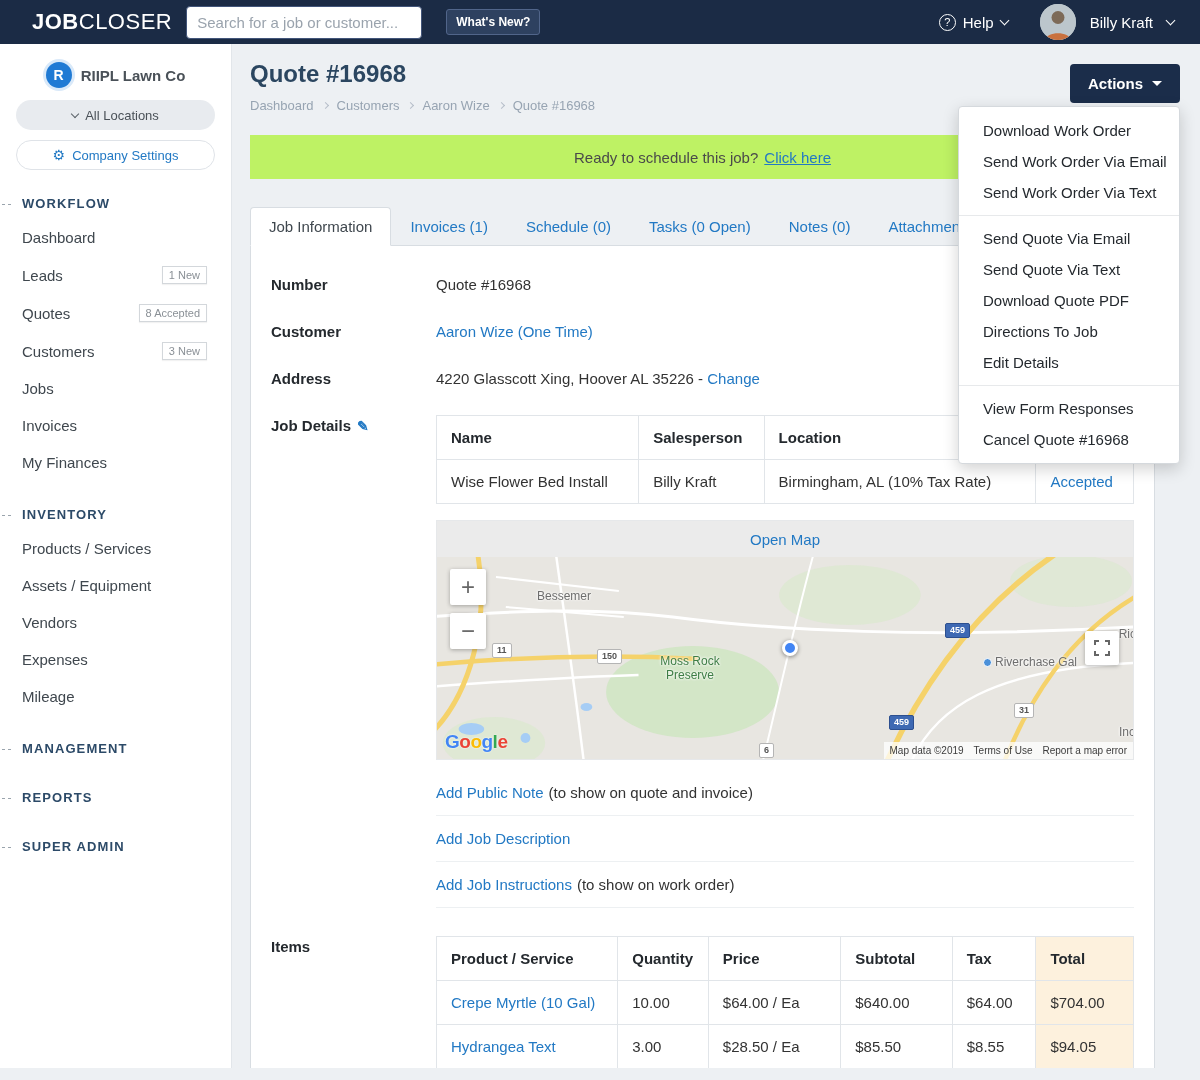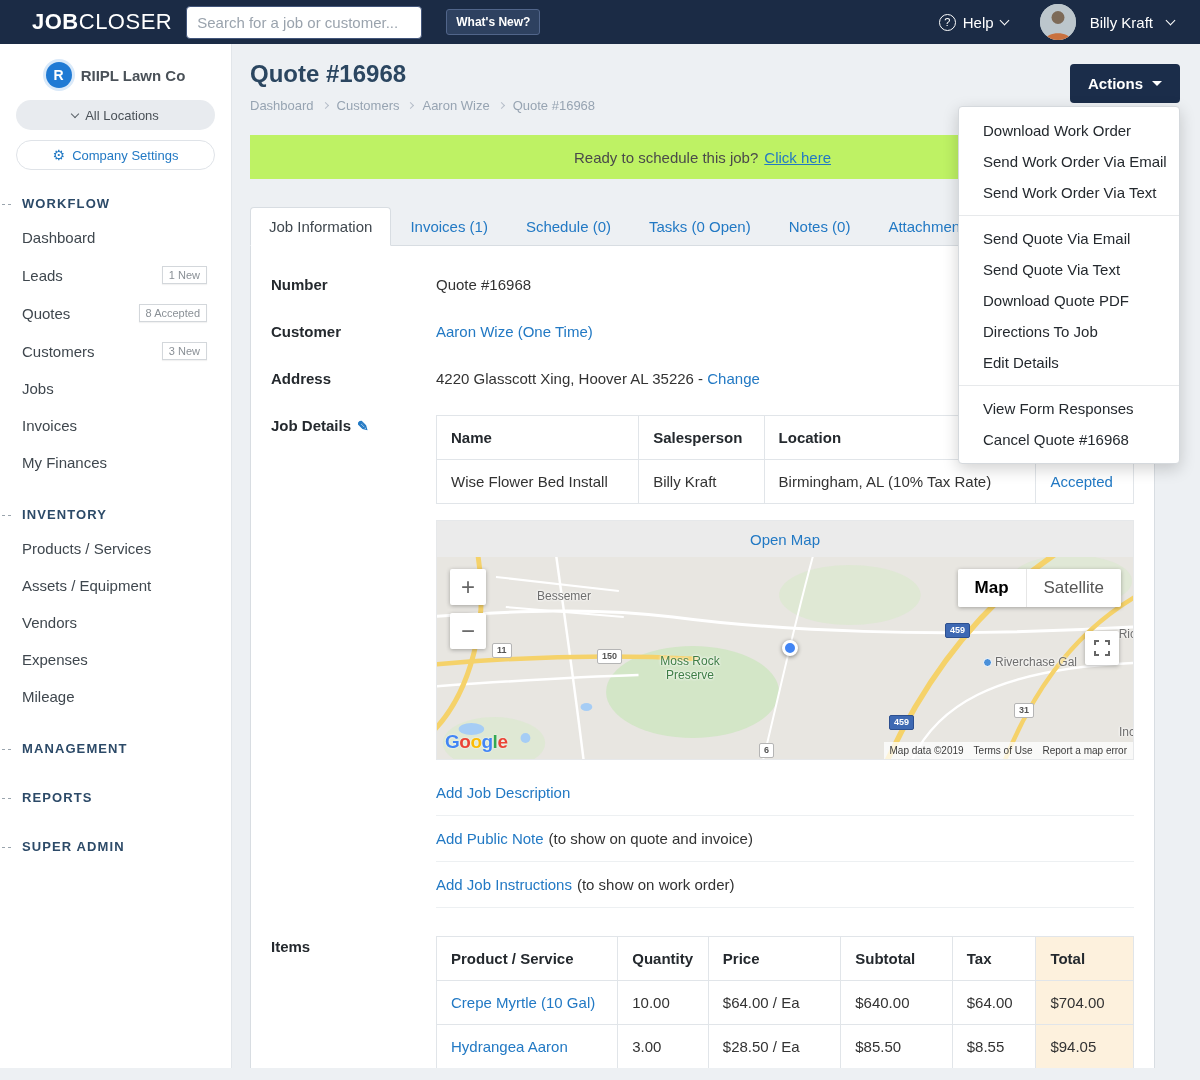--- a/index.html
+++ b/index.html
@@ -324,24 +324,20 @@
                   <path d="M330,210 C345,150 365,60 385,-10" stroke="#ffffff" stroke-width="2" fill="none"></path>
                   <path d="M40,-10 C55,60 35,140 -10,180" stroke="#f5d26a" stroke-width="5" fill="none"></path>
                   <path d="M-10,108 C80,100 170,97 265,102" stroke="#f5d26a" stroke-width="4.5" fill="none"></path>
                   <path d="M640,-10 C560,40 500,112 455,210" stroke="#f5d26a" stroke-width="5.5" fill="none"></path>
                   <path d="M710,40 C642,80 602,142 575,210" stroke="#f5d26a" stroke-width="4.5" fill="none"></path>
                 </svg>
 
                 <div class="zoom-btn zoom-in"></div>
                 <div class="zoom-btn zoom-out"></div>
 
-                <div class="map-type">
-                  <div class="map-type-btn active">Map</div>
-                  <div class="map-type-btn inactive">Satellite</div>
-                </div>
 
                 <div class="fullscreen-btn">
                   <svg width="16" height="16" viewBox="0 0 16 16">
                       <path d="M1 5V1h4 M11 1h4v4 M15 11v4h-4 M5 15H1v-4" stroke="#666" stroke-width="2" fill="none"></path>
                     </svg>
                 </div>
 
                 <div class="marker-dot"></div>
 
                 <span class="shield shield-white" style="left:55px; top:86px;">11</span>
@@ -362,24 +358,24 @@
                 <div class="map-attr">
                   <span>Map data ©2019</span>
                   <span>Terms of Use</span>
                   <span>Report a map error</span>
                 </div>
               </div>
             </div>
 
             <div class="add-rows">
               <div class="add-row">
-                <a class="link">Add Job Description</a>
+                <a class="link">Add Public Note</a><span class="suffix">(to show on quote and invoice)</span>
               </div>
               <div class="add-row">
-                <a class="link">Add Public Note</a><span class="suffix">(to show on quote and invoice)</span>
+                <a class="link">Add Job Description</a>
               </div>
               <div class="add-row">
                 <a class="link">Add Job Instructions</a><span class="suffix">(to show on work order)</span>
               </div>
             </div>
 
           </div>
         </div>
 
         <div class="field-row items-row">
@@ -397,21 +393,21 @@
               </tr>
               <tr>
                 <td><a class="link">Crepe Myrtle (10 Gal)</a></td>
                 <td>10.00</td>
                 <td>$64.00 / Ea</td>
                 <td>$640.00</td>
                 <td>$64.00</td>
                 <td class="hl">$704.00</td>
               </tr>
               <tr>
-                <td><a class="link">Hydrangea Aaron</a></td>
+                <td><a class="link">Hydrangea Text</a></td>
                 <td>3.00</td>
                 <td>$28.50 / Ea</td>
                 <td>$85.50</td>
                 <td>$8.55</td>
                 <td class="hl">$94.05</td>
               </tr>
             </tbody>
               </table>
           </div>
         </div>

